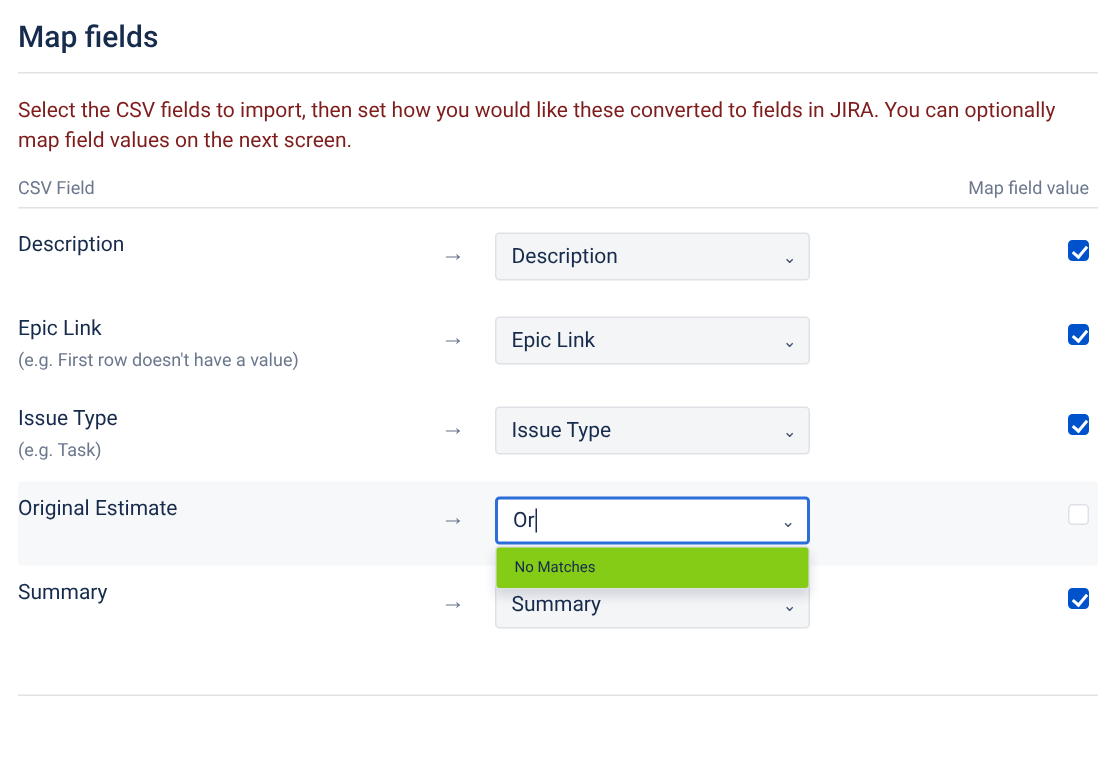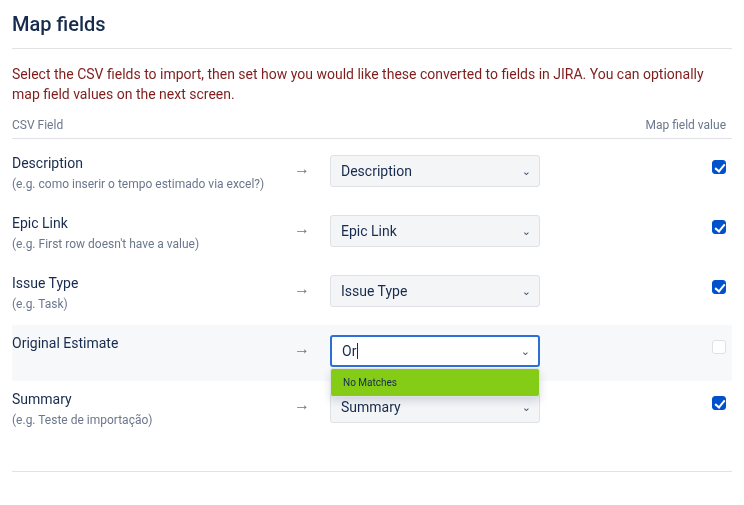--- a/index.html
+++ b/index.html
@@ -174,21 +174,20 @@
 
 <div class="table-header">
   <div class="th col-csv">CSV Field</div>
   <div class="th col-arrow"></div>
   <div class="th col-map">Map field value</div>
 </div>
 
 <div class="row">
   <div class="col-csv">
     <div class="field-name">Description</div>
-    <div class="field-example">(e.g. como inserir o tempo estimado via excel?)</div>
   </div>
   <div class="col-arrow"><span class="arrow">→</span></div>
   <div class="col-jira">
     <div class="select">
       <span>Description</span>
       <span class="chev">⌄</span>
     </div>
   </div>
   <div class="col-map"><span class="checkbox checked"></span></div>
 </div>
@@ -239,21 +238,20 @@
         <span>No Matches</span>
       </div>
     </div>
   </div>
   <div class="col-map"><span class="checkbox"></span></div>
 </div>
 
 <div class="row">
   <div class="col-csv">
     <div class="field-name">Summary</div>
-    <div class="field-example">(e.g. Teste de importação)</div>
   </div>
   <div class="col-arrow"><span class="arrow">→</span></div>
   <div class="col-jira">
     <div class="select">
       <span>Summary</span>
       <span class="chev">⌄</span>
     </div>
   </div>
   <div class="col-map"><span class="checkbox checked"></span></div>
 </div>

